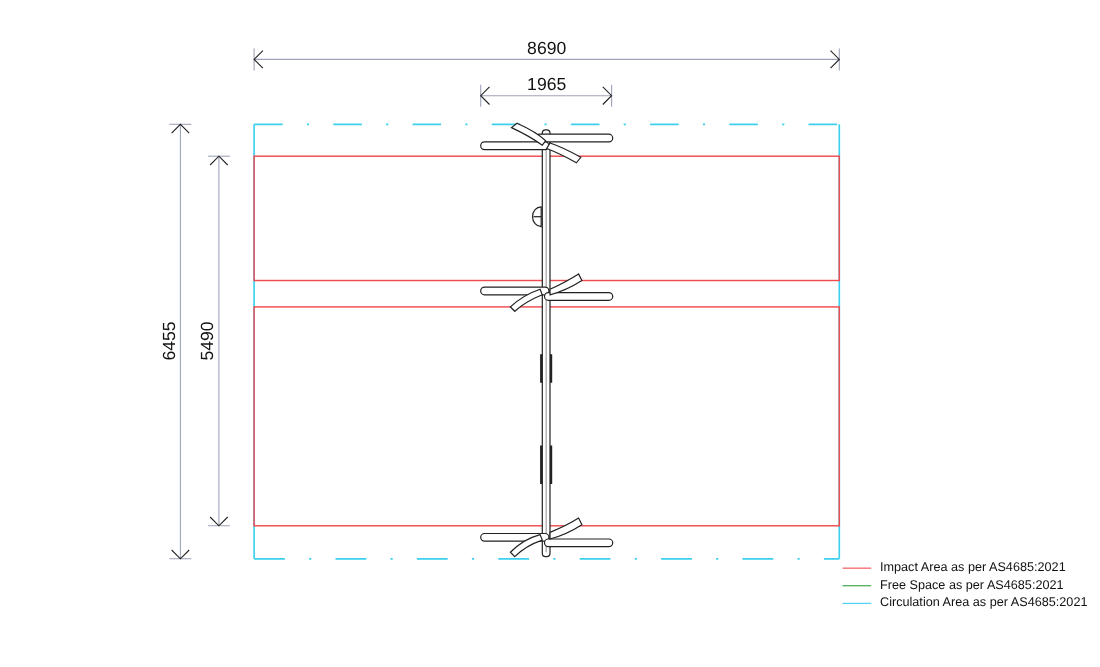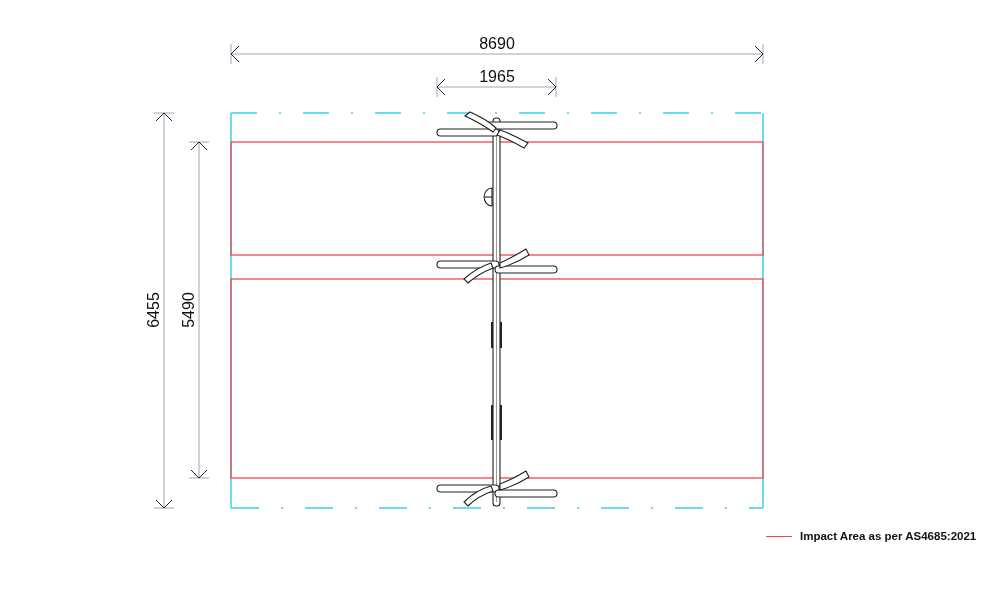--- a/index.html
+++ b/index.html
@@ -1,20 +1,20 @@
 <!DOCTYPE html>
 <html><head>
 <meta charset="utf-8">
 <style>
   html, body { margin: 0; padding: 0; background: #ffffff; }
   body { width: 1000px; height: 606px; position: relative; overflow: hidden;
          font-family: "Liberation Sans", sans-serif; color: #111; }
   svg.drawing { position: absolute; left: 0; top: 0; }
   .dim-text { font-family: "Liberation Sans", sans-serif; font-size: 16px; fill: #111; }
-  .legend { position: absolute; left: 766px; top: 528px; width: 234px; font-weight: bold; }
+  .legend { position: absolute; left: 766px; top: 508px; width: 234px; }
   .legend-row { display: flex; align-items: center; height: 16px; font-size: 11.5px; color: #111; }
   .swatch { width: 26px; height: 0; margin-right: 8px; flex: 0 0 26px; }
 </style>
 </head>
 <body>
 
 <svg class="drawing" width="1000" height="606" viewBox="0 0 1000 606" xmlns="http://www.w3.org/2000/svg">
 
   <g fill="none" stroke="#3ccfee" stroke-width="1.5">
     <line x1="231" y1="113" x2="231" y2="508"></line>
@@ -94,13 +94,21 @@
       <path d="M493 491 Q478 496 468 506 L464 502 Q476 490 491 486 Z"></path>
     </g>
   </g>
 </svg>
 
 <div class="legend">
   <div class="legend-row">
     <span class="swatch" style="border-top:1.5px solid #ef4a4f;"></span>
     <span>Impact Area as per AS4685:2021</span>
   </div>
+  <div class="legend-row">
+    <span class="swatch" style="border-top:1.5px solid #2ea043;"></span>
+    <span>Free Space as per AS4685:2021</span>
+  </div>
+  <div class="legend-row">
+    <span class="swatch" style="border-top:1.5px solid #3ccfee;"></span>
+    <span>Circulation Area as per AS4685:2021</span>
+  </div>
 </div>
 
 </body></html>

